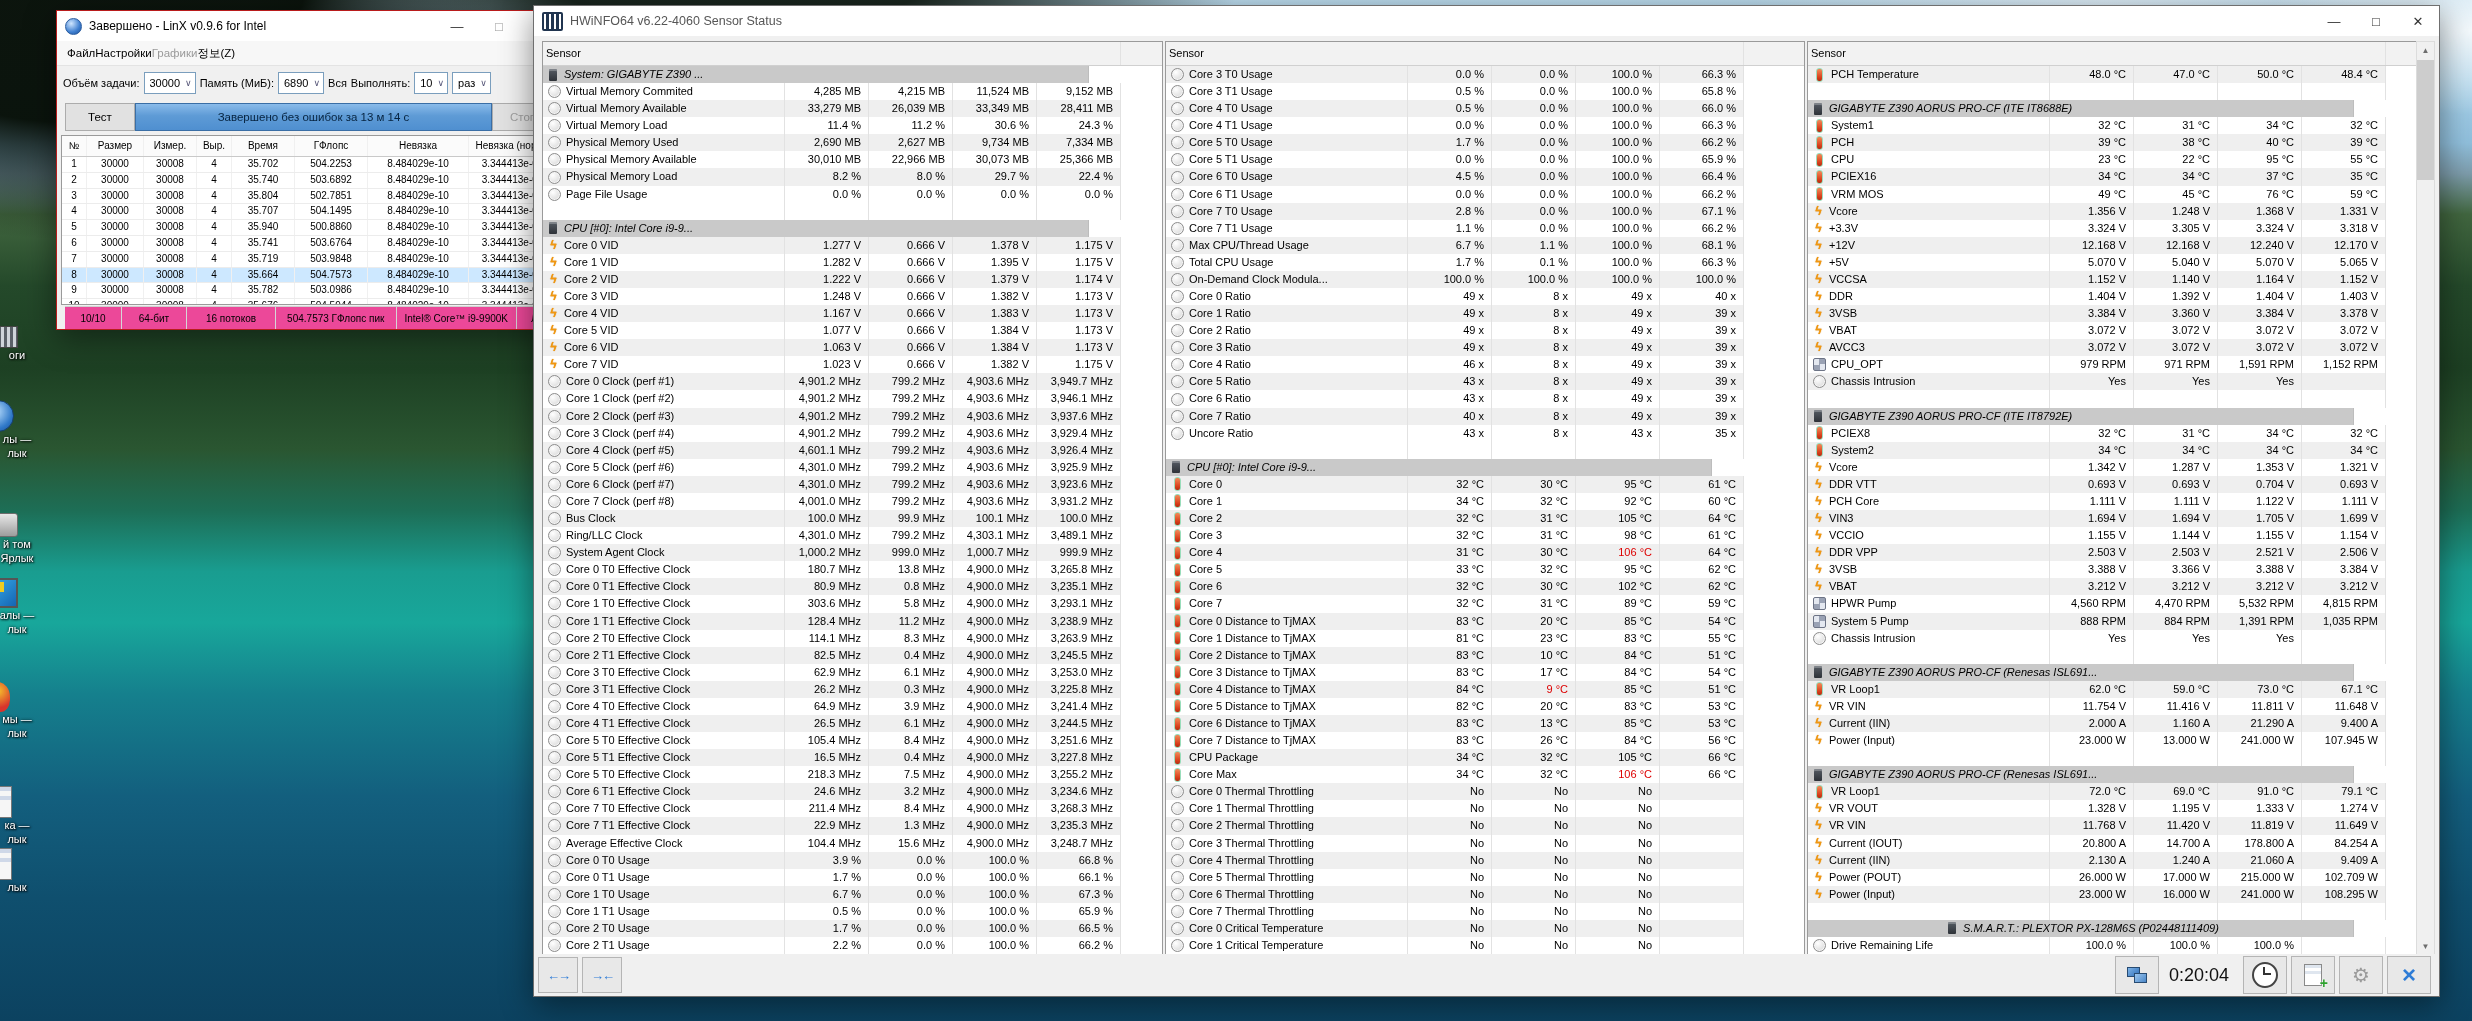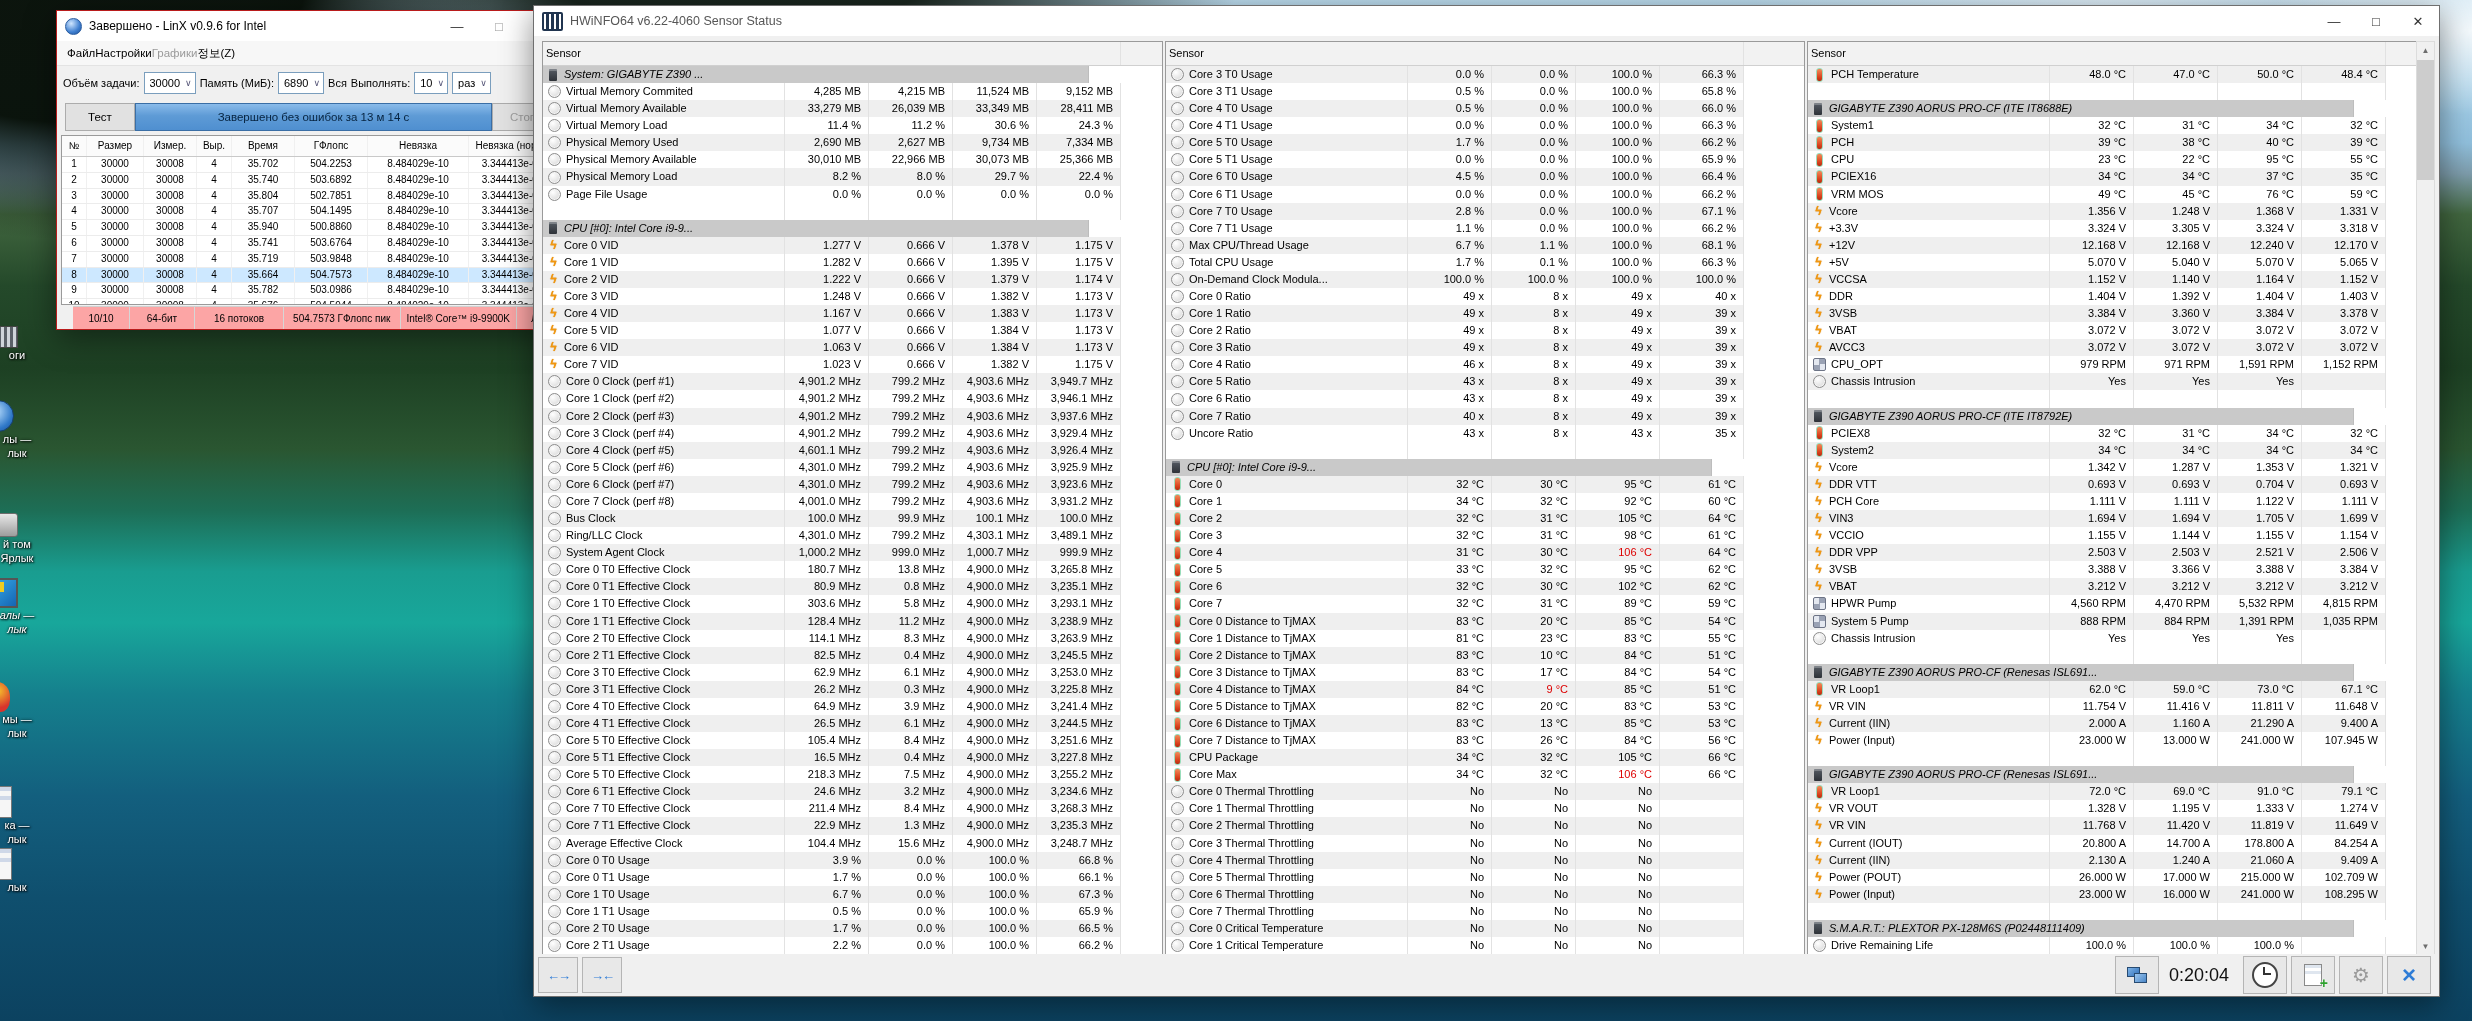--- a/index.html
+++ b/index.html
@@ -32,21 +32,21 @@
   .btn{background:#e1e1e1;border:1px solid #acacac;display:flex;align-items:center;justify-content:center;font-size:11.5px;height:26px;}
   #btn-test{width:68px;}
   #btn-stop{width:60px;color:#9f9f9f;}
   #prog{flex:1;height:26px;border:1px solid #3a6ea5;background:linear-gradient(180deg,#8abbea,#5e9bd6 45%,#4f8fd0);display:flex;align-items:center;justify-content:center;font-size:11.5px;color:#06233f;}
   #ltable{position:absolute;left:4px;right:4px;top:124px;bottom:24px;background:#fff;border:1px solid #9a9a9a;font-size:10px;overflow:hidden;}
   .lrow{display:flex;height:14.8px;line-height:14.8px;border-bottom:1px solid #ececec;}
   .lrow.hdr{height:20px;line-height:20px;border-bottom:1px solid #c9c9c9;background:#fbfbfb;}
   .lrow.sel8{background:#cde8ff;}
   .lc{text-align:center;overflow:hidden;border-right:1px solid #f0f0f0;}
   .lc0{width:24px;}.lc1{width:56px;}.lc2{width:52px;}.lc3{width:34px;}.lc4{width:62px;text-align:center;}.lc5{width:72px;}.lc6{width:100px;}.lc7{flex:1;}
-  #lstatus{position:absolute;left:16px;right:0;bottom:0;height:22px;display:flex;background:#fca5a5;border-top:1px solid #d0d0d0;font-size:10px;align-items:center;}
+  #lstatus{position:absolute;left:8px;right:0;bottom:0;height:22px;display:flex;background:#ec4899;border-top:1px solid #d0d0d0;font-size:10px;align-items:center;}
   #lstatus .seg{height:100%;display:flex;align-items:center;justify-content:center;border-right:1px solid #d6d6d6;padding:0 4px;overflow:hidden;white-space:nowrap;}
   
   #hw{left:533px;top:5px;width:1905px;height:990px;border:1px solid #6f6f6f;}
   #hw .tbar{height:30px;font-size:12.5px;color:#565656;}
   #hw-ico{width:17px;height:15px;margin:0 7px 0 8px;background:repeating-linear-gradient(90deg,#fff 0 2px,#20344f 2px 5px);border:2px solid #20344f;border-radius:2px;}
   .pane{position:absolute;top:35px;height:913px;background:#fff;border:1px solid #9a9a9a;overflow:hidden;}
   #pane0{left:8px;width:619px;}
   #pane1{left:631px;width:638px;}
   #pane2{left:1273px;width:610px;}
   .phead{display:flex;height:23px;line-height:23px;background:#f2f2f2;border-bottom:1px solid #d0d0d0;font-size:11px;}
@@ -109,21 +109,21 @@
       <div class="di-lbl">оги</div>
     </div>
     <div class="dicon" style="top: 400px;">
       <div class="di-img g-globe"></div>
       <div class="di-lbl">лы —<br>лык</div>
     </div>
     <div class="dicon" style="top: 505px;">
       <div class="di-img g-disk"></div>
       <div class="di-lbl">й том<br>Ярлык</div>
     </div>
-    <div class="dicon" style="top: 578px; font-style: italic;">
+    <div class="dicon" style="top: 578px;">
       <div class="di-img g-disp"></div>
       <div class="di-lbl">алы —<br>лык</div>
     </div>
     <div class="dicon" style="top: 682px;">
       <div class="di-img g-ball"></div>
       <div class="di-lbl">мы —<br>лык</div>
     </div>
     <div class="dicon" style="top: 786px;">
       <div class="di-img g-note"></div>
       <div class="di-lbl">ка —<br>лык</div>
@@ -1983,21 +1983,21 @@
         </div>
         <div class="brow2">
           <span class="nm"></span>
           <span class="cv"></span>
           <span class="cv"></span>
           <span class="cv"></span>
           <span class="cv"></span>
           <span class="fill"></span>
         </div>
         <div class="srow">
-          <span class="nm" style="flex: 0 0 542px;">
+          <span class="nm" style="flex: 0 0 542px; justify-content: center;">
             <span class="ic ic-chip"></span>
             <span class="">S.M.A.R.T.: PLEXTOR PX-128M6S (P02448111409)</span>
           </span>
           <span class="fill"></span>
         </div>
         <div class="drow">
           <span class="nm">
             <span class="ic ic-clock"></span>
             <span class="">Drive Remaining Life</span>
           </span>

